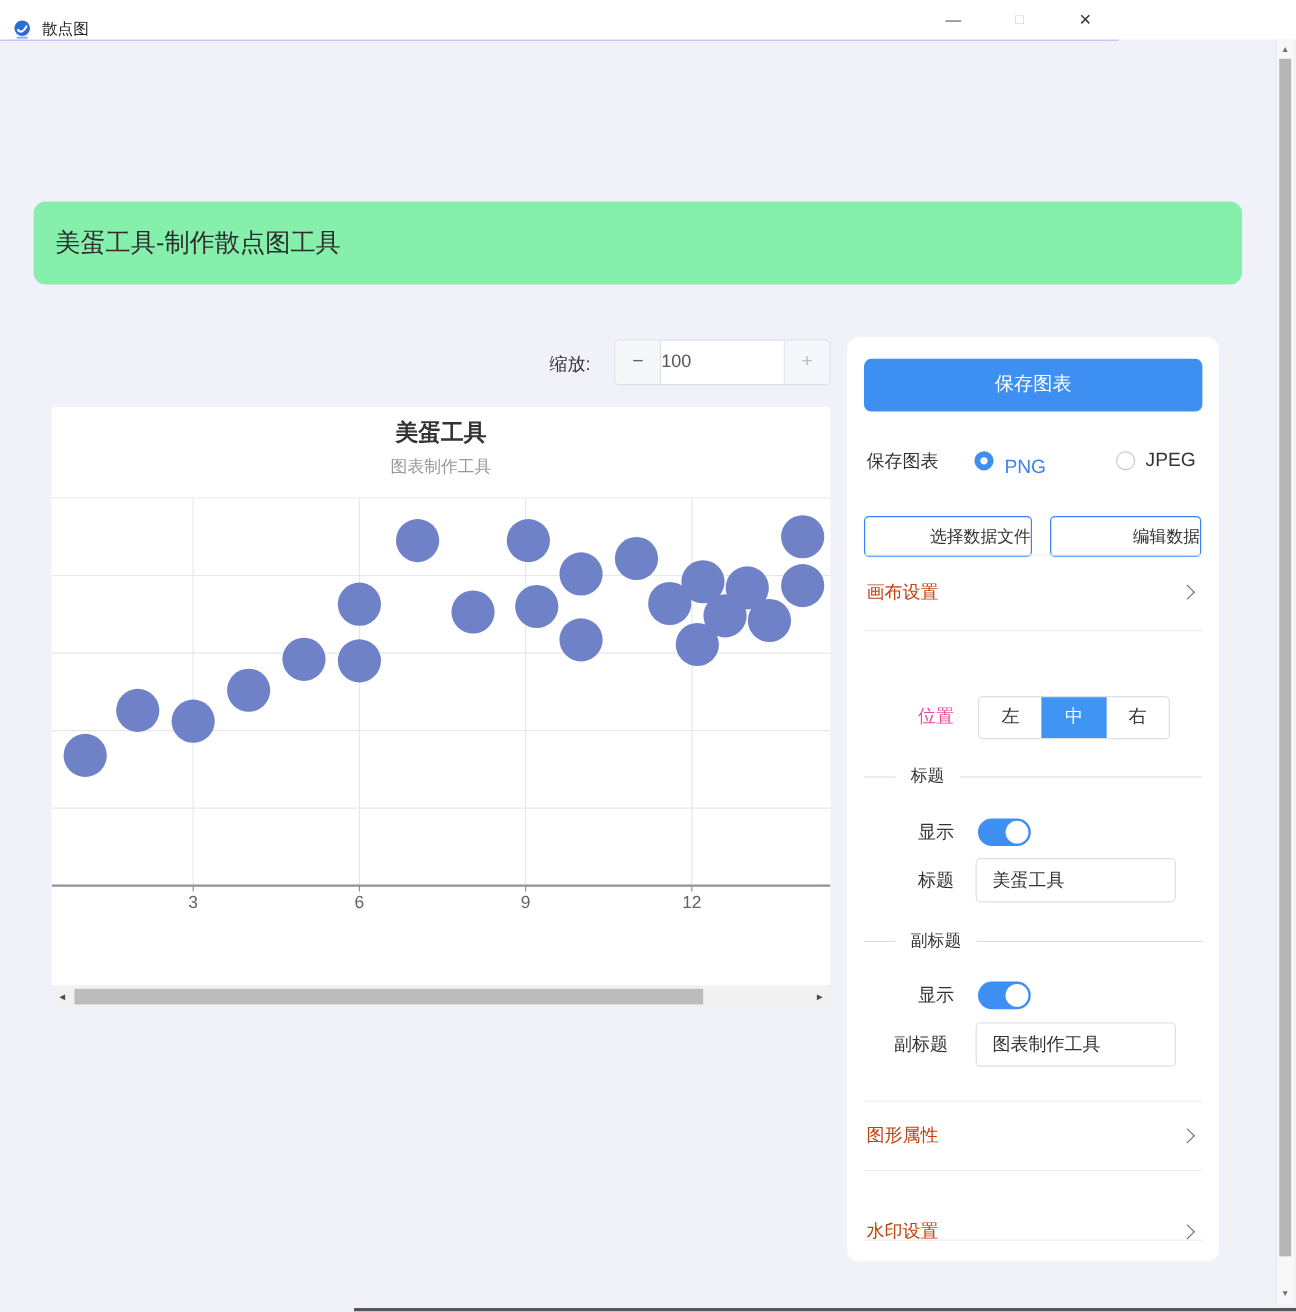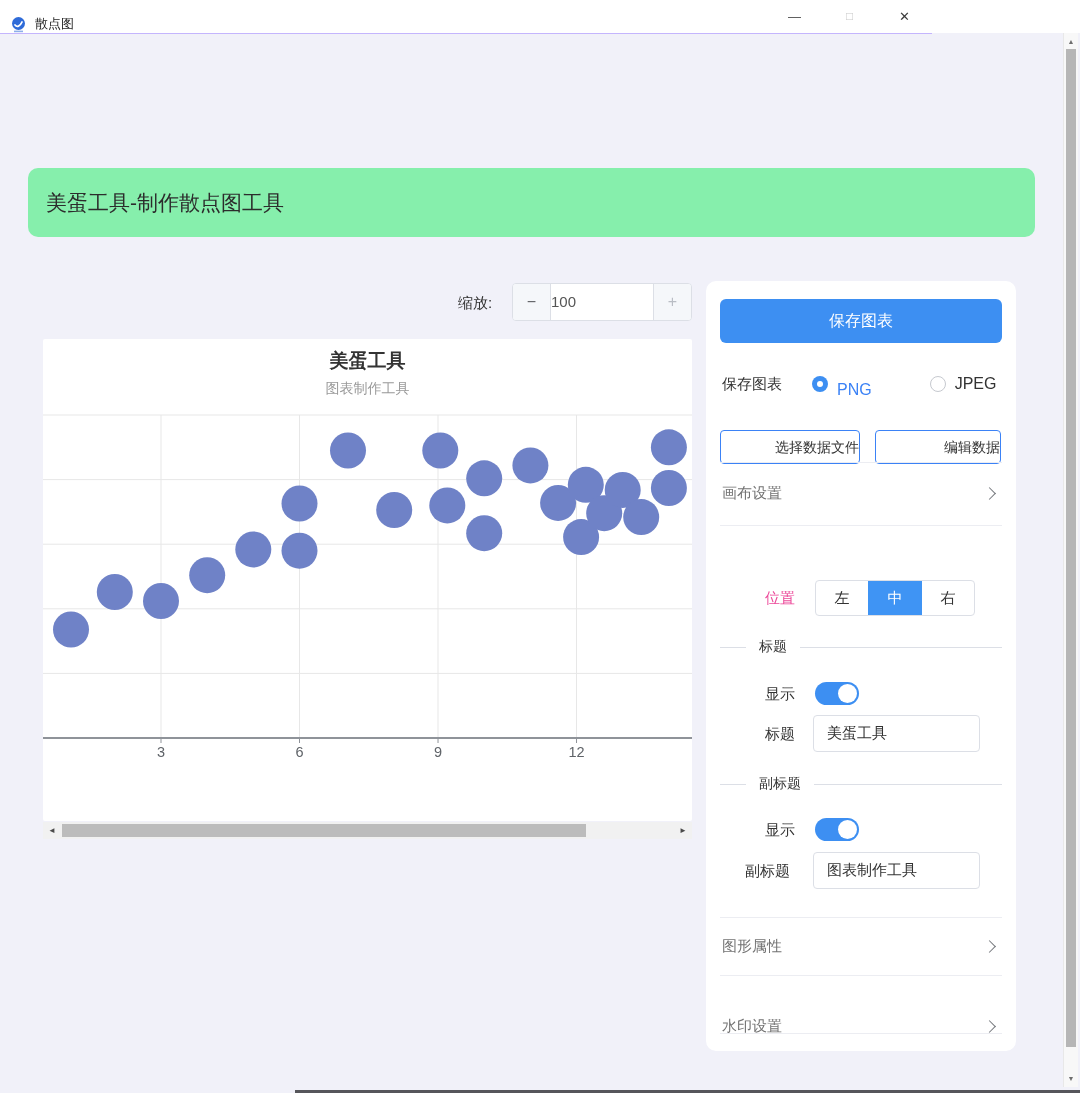--- a/index.html
+++ b/index.html
@@ -58,21 +58,21 @@
   .radio-on::after{content:"";position:absolute;left:5px;top:5px;width:6px;height:6px;border-radius:50%;background:#fff;}
   .radio-off{width:16px;height:16px;border-radius:50%;border:1px solid #c6c9cf;background:#fff;box-sizing:border-box;margin-left:58px;flex:0 0 auto;}
   .radio-text{margin-left:9px;font-size:16px;color:#333;}
   .radio-text.on{color:#3b82f6;margin-top:12px;}
   .data-btn{position:absolute;top:129px;height:34px;background:#fff;border:1px solid #3b82f6;border-radius:4px;
     font-size:14px;color:#333;text-align:right;line-height:32px;box-sizing:border-box;font-family:inherit;padding:0;margin-top:20px;}
   .data-btn.select{left:14px;width:140px;}
   .data-btn.edit{left:169px;width:126px;}
   .pdiv{position:absolute;left:14px;width:282px;height:0;border-top:1px solid #ecedf2;}
   .sec-row{position:absolute;left:14px;width:282px;display:flex;align-items:center;justify-content:space-between;}
-  .sec-label{font-size:15px;color:#737373;padding-left:2px;}
+  .sec-label{font-size:15px;color:#c2410c;padding-left:2px;}
   .chev{width:8px;height:8px;border-top:1.6px solid #74777c;border-right:1.6px solid #74777c;margin-right:8px;flex:0 0 auto;}
   .chev.r{transform:rotate(45deg);}
   .chev.d{transform:rotate(135deg);margin-top:-4px;}
   .pos-label{position:absolute;left:59px;top:299px;height:36px;line-height:36px;font-size:15px;color:#ec4899;}
   .segmented{position:absolute;left:109px;top:299px;width:160px;height:36px;border:1px solid #dcdfe6;border-radius:4px;
     box-sizing:border-box;display:flex;overflow:hidden;background:#fff;}
   .seg-opt{flex:1;text-align:center;line-height:34px;font-size:15px;color:#333;}
   .seg-opt.mid{border-left:1px solid #dcdfe6;border-right:1px solid #dcdfe6;}
   .seg-opt.active{background:#3f94f4;color:#fff;border-color:#3f94f4;line-height:36px;margin:-1px 0;}
   .text-divider{position:absolute;left:14px;width:282px;height:20px;display:flex;align-items:center;}

